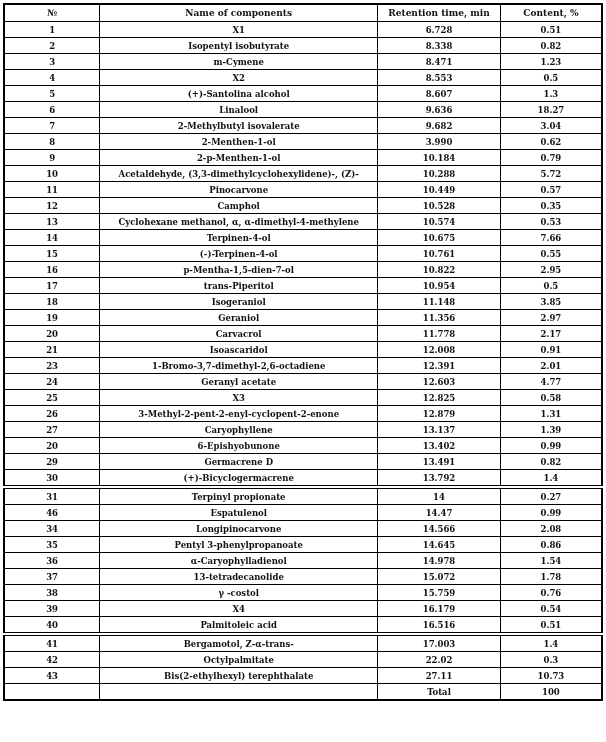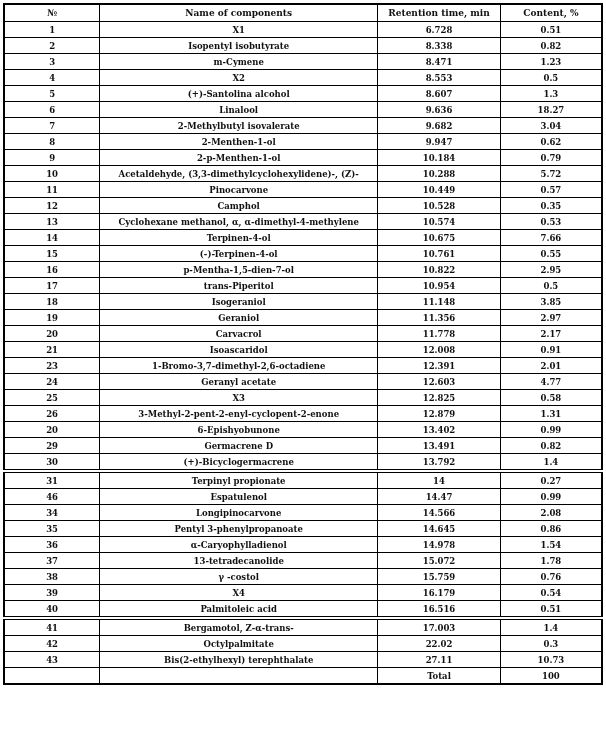--- a/index.html
+++ b/index.html
@@ -108,21 +108,21 @@
         </tr>
         <tr>
           <td>7</td>
           <td>2-Methylbutyl isovalerate</td>
           <td>9.682</td>
           <td>3.04</td>
         </tr>
         <tr>
           <td>8</td>
           <td>2-Menthen-1-ol</td>
-          <td>9.947</td>
+          <td>3.990</td>
           <td>0.62</td>
         </tr>
         <tr>
           <td>9</td>
           <td>2-p-Menthen-1-ol</td>
           <td>10.184</td>
           <td>0.79</td>
         </tr>
         <tr>
           <td>10</td>
@@ -212,20 +212,26 @@
           <td>25</td>
           <td>X3</td>
           <td>12.825</td>
           <td>0.58</td>
         </tr>
         <tr>
           <td>26</td>
           <td>3-Methyl-2-pent-2-enyl-cyclopent-2-enone</td>
           <td>12.879</td>
           <td>1.31</td>
+        </tr>
+        <tr>
+          <td>27</td>
+          <td>Caryophyllene</td>
+          <td>13.137</td>
+          <td>1.39</td>
         </tr>
         <tr>
           <td>20</td>
           <td>6-Epishyobunone</td>
           <td>13.402</td>
           <td>0.99</td>
         </tr>
         <tr>
           <td>29</td>
           <td>Germacrene D</td>

